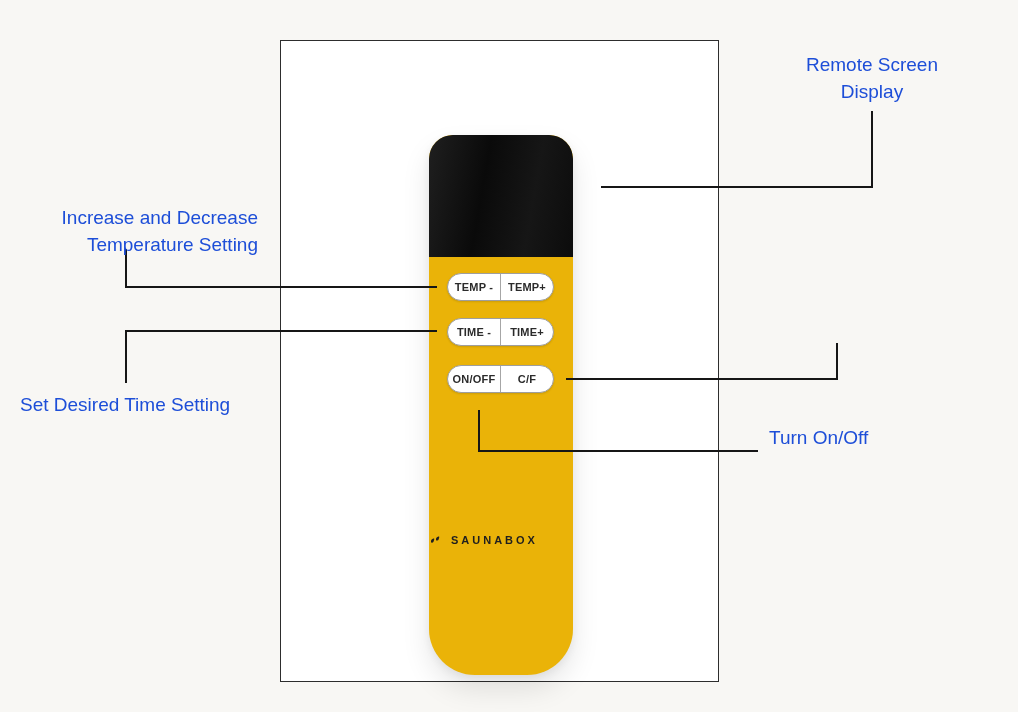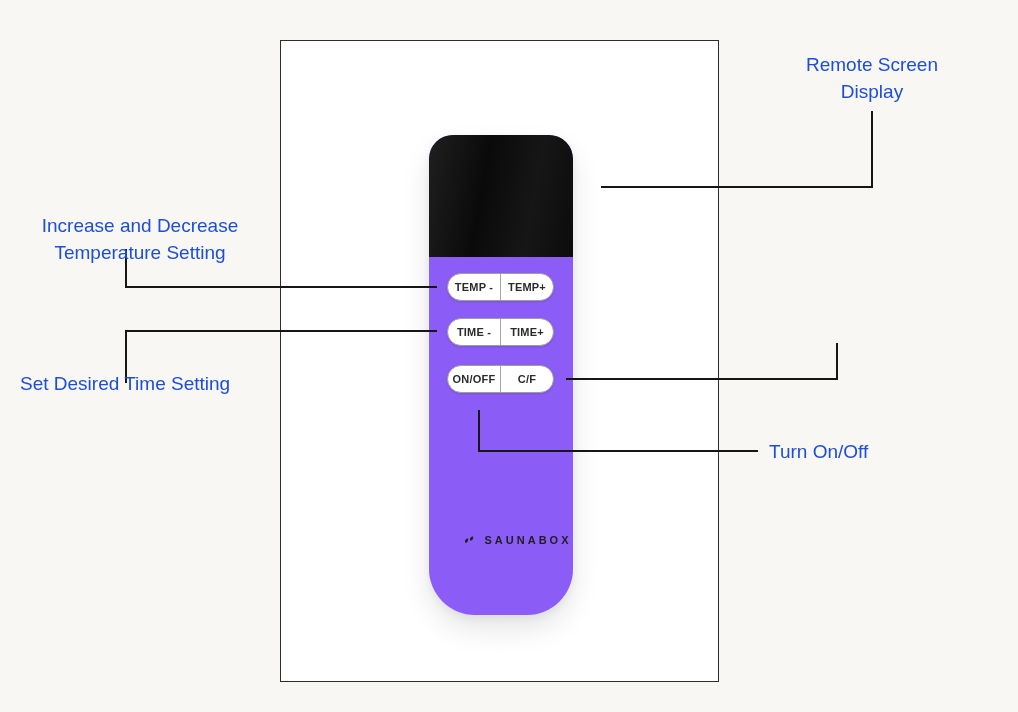--- a/index.html
+++ b/index.html
@@ -21,22 +21,22 @@
     position: absolute;
     left: 280px; top: 40px;
     width: 437px; height: 640px;
     background: #ffffff;
     border: 1.5px solid #2d2d2d;
   }
   
   .remote {
     position: absolute;
     left: 429px; top: 135px;
-    width: 144px; height: 480px;
-    background: #8b5cf6;
+    width: 144px; height: 540px;
+    background: #eab308;
     border-radius: 24px 24px 46px 46px;
     box-shadow: 0 14px 28px rgba(0,0,0,0.10), 0 3px 8px rgba(0,0,0,0.06);
     overflow: hidden;
   }
   .screen {
     position: absolute;
     left: 0; top: 0;
     width: 100%; height: 122px;
     background: linear-gradient(100deg, #1f1f1f 0%, #0a0a0a 38%, #161616 70%, #0c0c0c 100%);
     border-radius: 22px 22px 0 0;
@@ -67,47 +67,47 @@
   }
   .pill-divider {
     width: 1px;
     background: #a6a6a6;
   }
   .pill-temp { top: 138px; }
   .pill-time { top: 183px; }
   .pill-power { top: 230px; }
   .brand {
     position: absolute;
-    left: 16px; top: 398px;
+    left: 0; top: 398px;
     width: 100%;
     display: flex;
     align-items: center;
-    justify-content: center;
+    justify-content: flex-start;
     gap: 7px;
   }
   .brand-text {
     font-size: 11px;
     font-weight: bold;
     letter-spacing: 3px;
     color: #1f1f1f;
   }
   
   .callout {
     position: absolute;
     font-size: 19px;
     line-height: 27px;
     color: #1d4ed8;
     text-align: center;
   }
   .nowrap { white-space: nowrap; text-align: left; }
   .co-screen   { left: 782px; top: 51px;  width: 180px; }
-  .co-temp     { left: 22px;  top: 212px; width: 236px; }
-  .co-time     { left: 20px;  top: 370px; text-align: center; }
+  .co-temp     { left: 22px;  top: 204px; width: 236px; text-align: right; }
+  .co-time     { left: 20px;  top: 391px; text-align: center; }
   .co-display  { left: 730px; top: 281px; width: 214px; }
-  .co-power    { left: 769px; top: 438px; }
+  .co-power    { left: 769px; top: 424px; }
   
   .seg {
     position: absolute;
     background: #161616;
   }
 </style>
 </head>
 <body>
 
 <div class="stage">

